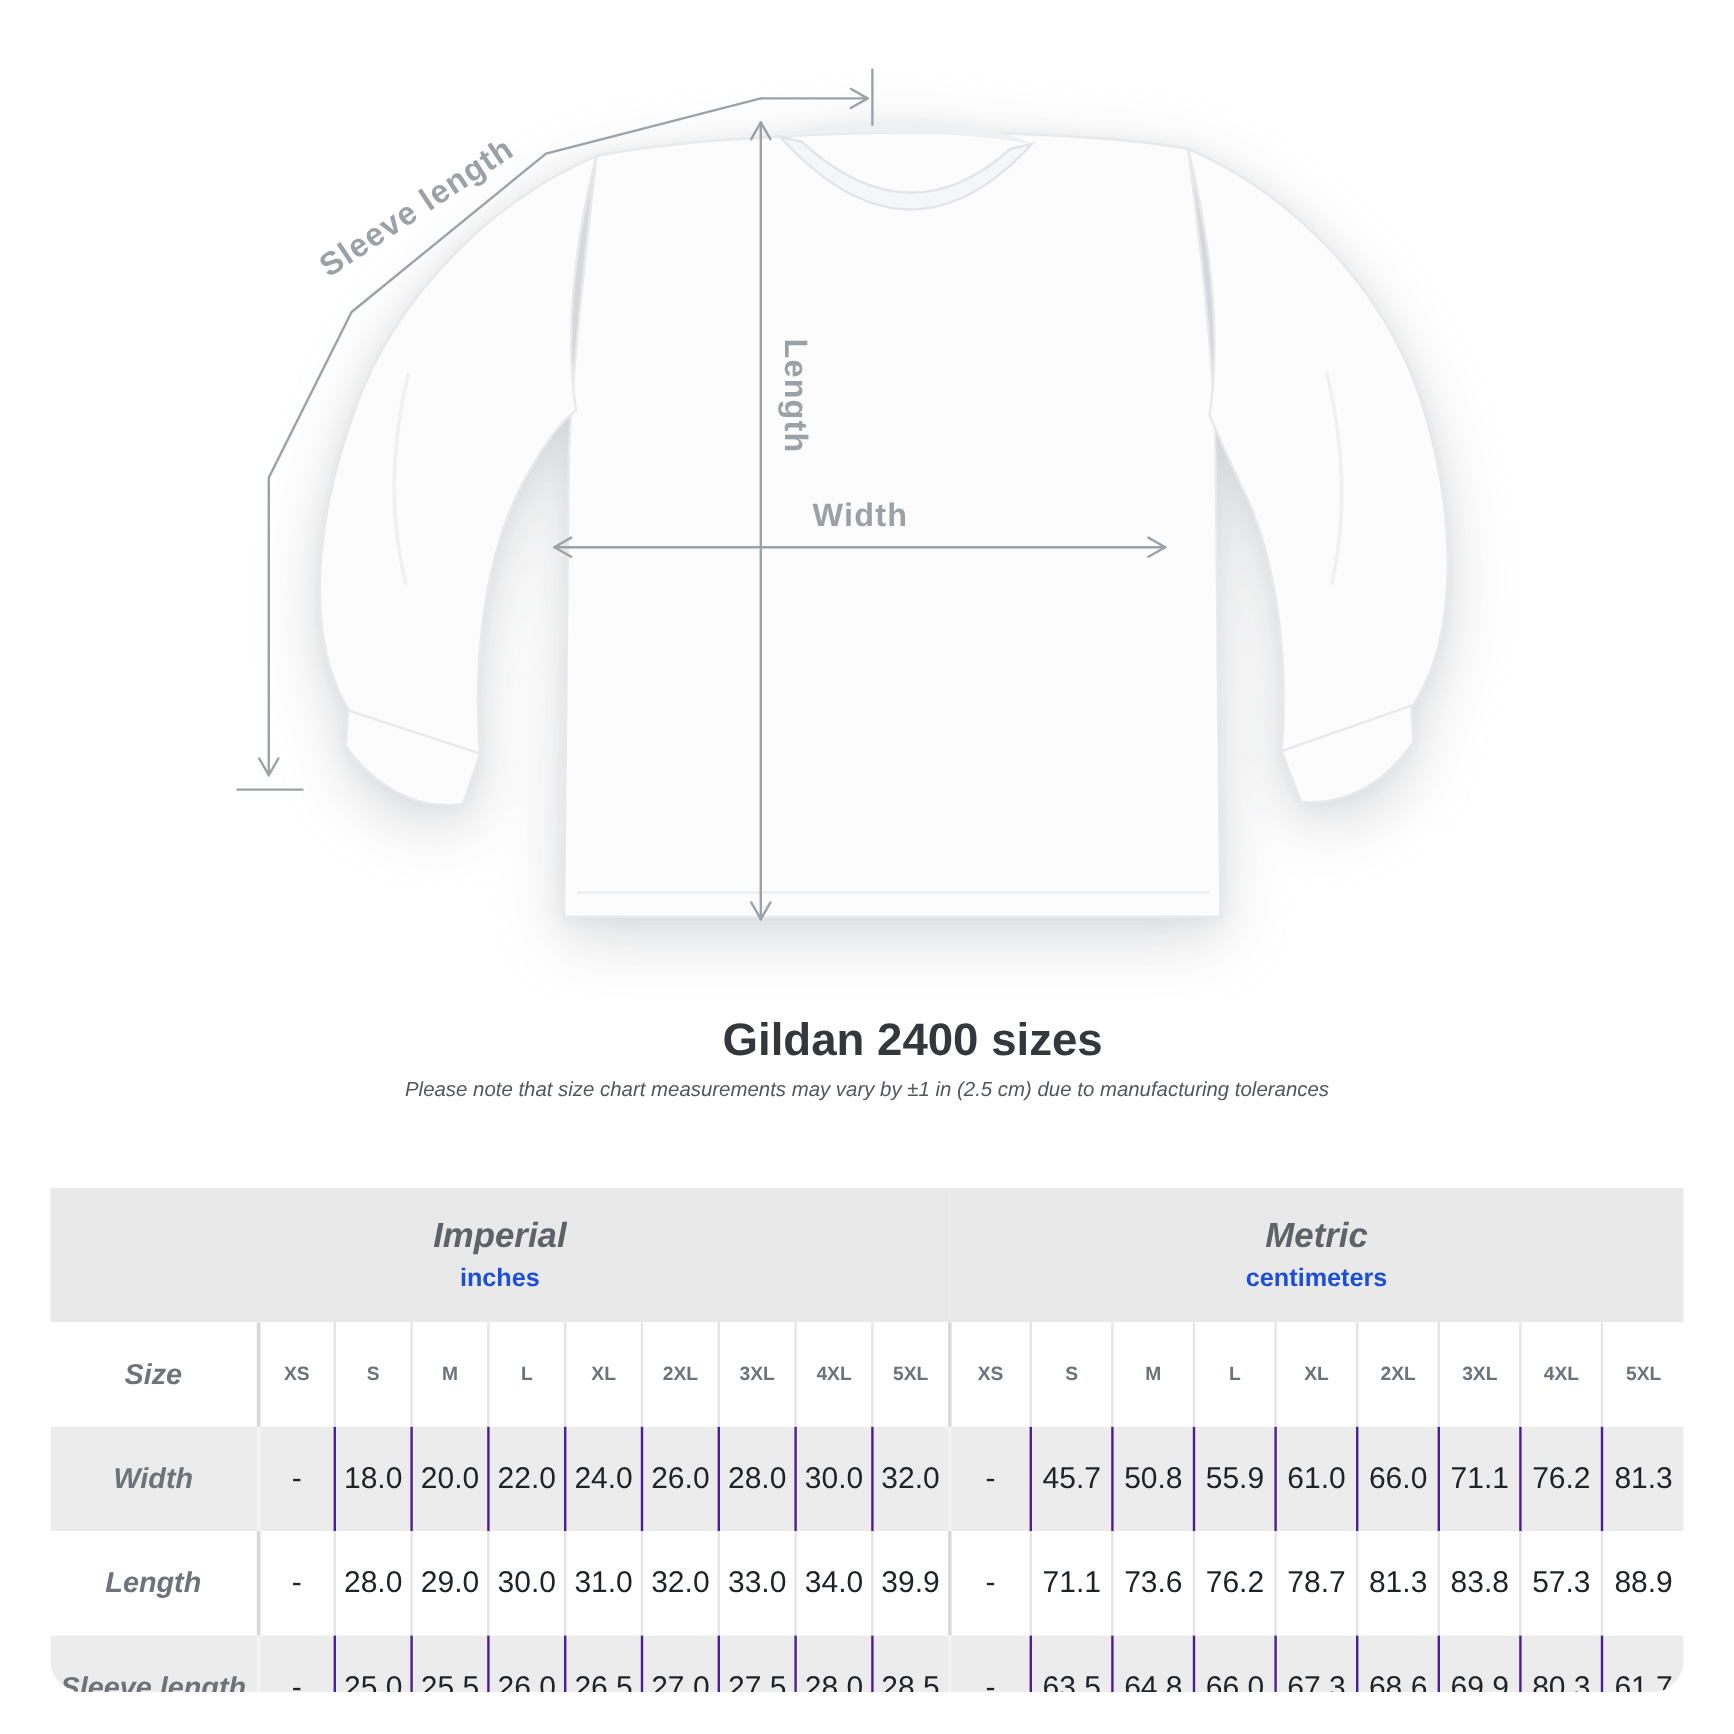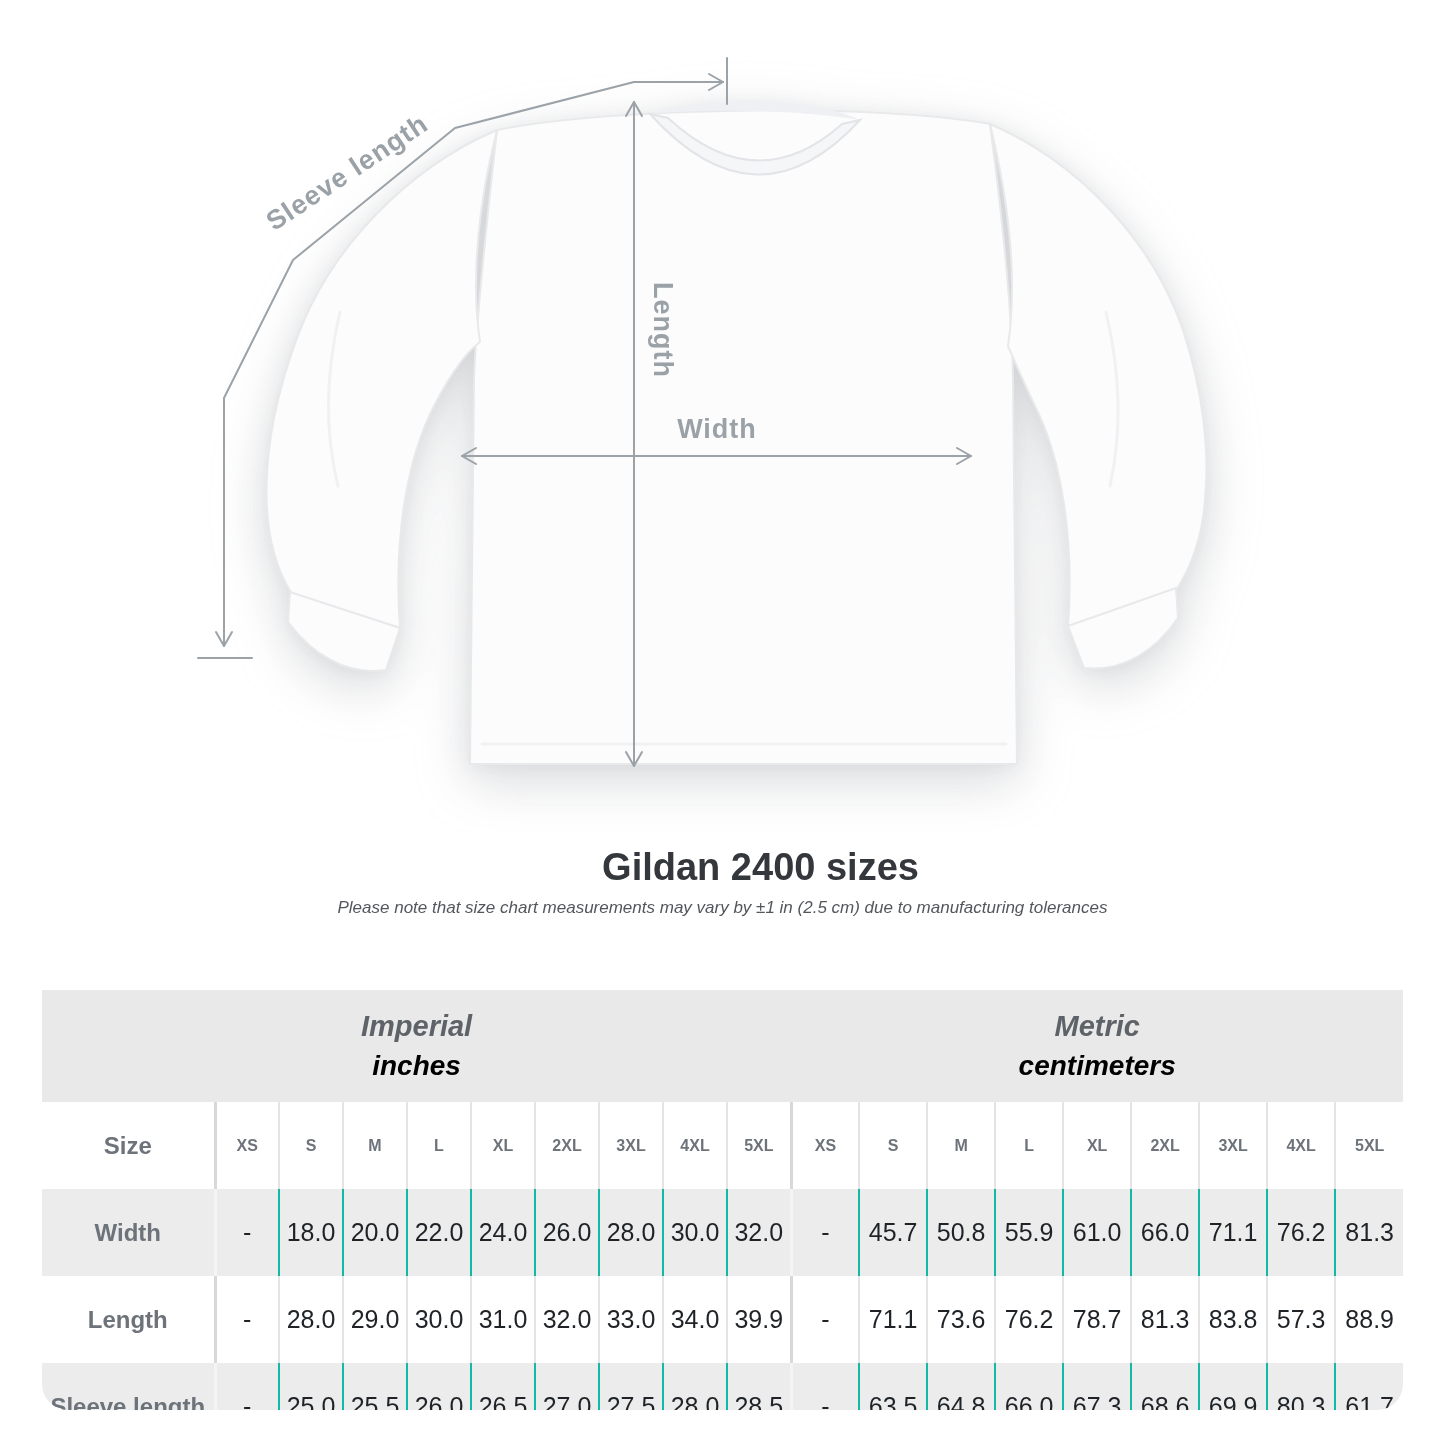--- a/index.html
+++ b/index.html
@@ -26,33 +26,33 @@
   .wrap{position:absolute;top:950px;left:42px;width:1361px;height:460px;
         border-radius:26px;overflow:hidden;background:#ffffff;}
   table.tbl{table-layout:fixed;border-collapse:collapse;width:1361px;margin-top:40px;}
   .tbl th,.tbl td{padding:0;margin:0;text-align:center;vertical-align:middle;}
   col.c-label{width:173px;}
   col.c-imp{width:64px;}
   col.c-met{width:68px;}
 
   tr.band th{height:112px;background:#e9e9e9;}
   .uname{font-size:29px;font-weight:bold;font-style:italic;color:#5d6368;}
-  .usub{font-size:28px;font-style:italic;color:#000000;margin-top:7px;}
+  .usub{font-size:21px;color:#1d4ed8;margin-top:7px;}
 
   tr.head th{height:87px;background:#ffffff;}
   tr.rowline td{height:87px;}
   tr.white{background:#ffffff;}
   tr.stripe{background:#ececec;}
 
   .sz{font-size:16px;font-weight:bold;color:#6d737a;}
-  .rl{font-size:24px;font-weight:bold;color:#6d737a;}
+  .rl{font-size:24px;font-weight:bold;color:#6d737a;font-style:italic;}
   .v{font-size:25px;font-weight:400;color:#1f2327;}
 
   tr.head th.sz, tr.white td.v{border-left:2px solid #e4e4e4;}
-  tr.stripe td.v{border-left:2px solid #14b8a6;}
+  tr.stripe td.v{border-left:2px solid #4c1d95;}
   tr.head th.gs, tr.white td.gs{border-left:3px solid #d8d8d8;}
   tr.stripe td.gs{border-left:3px solid #f4f4f4;}
 </style>
 </head>
 <body>
 
 <div class="stage">
 
   <svg class="diagram" width="1445" height="832" viewBox="0 0 1445 832" aria-hidden="true">
 

